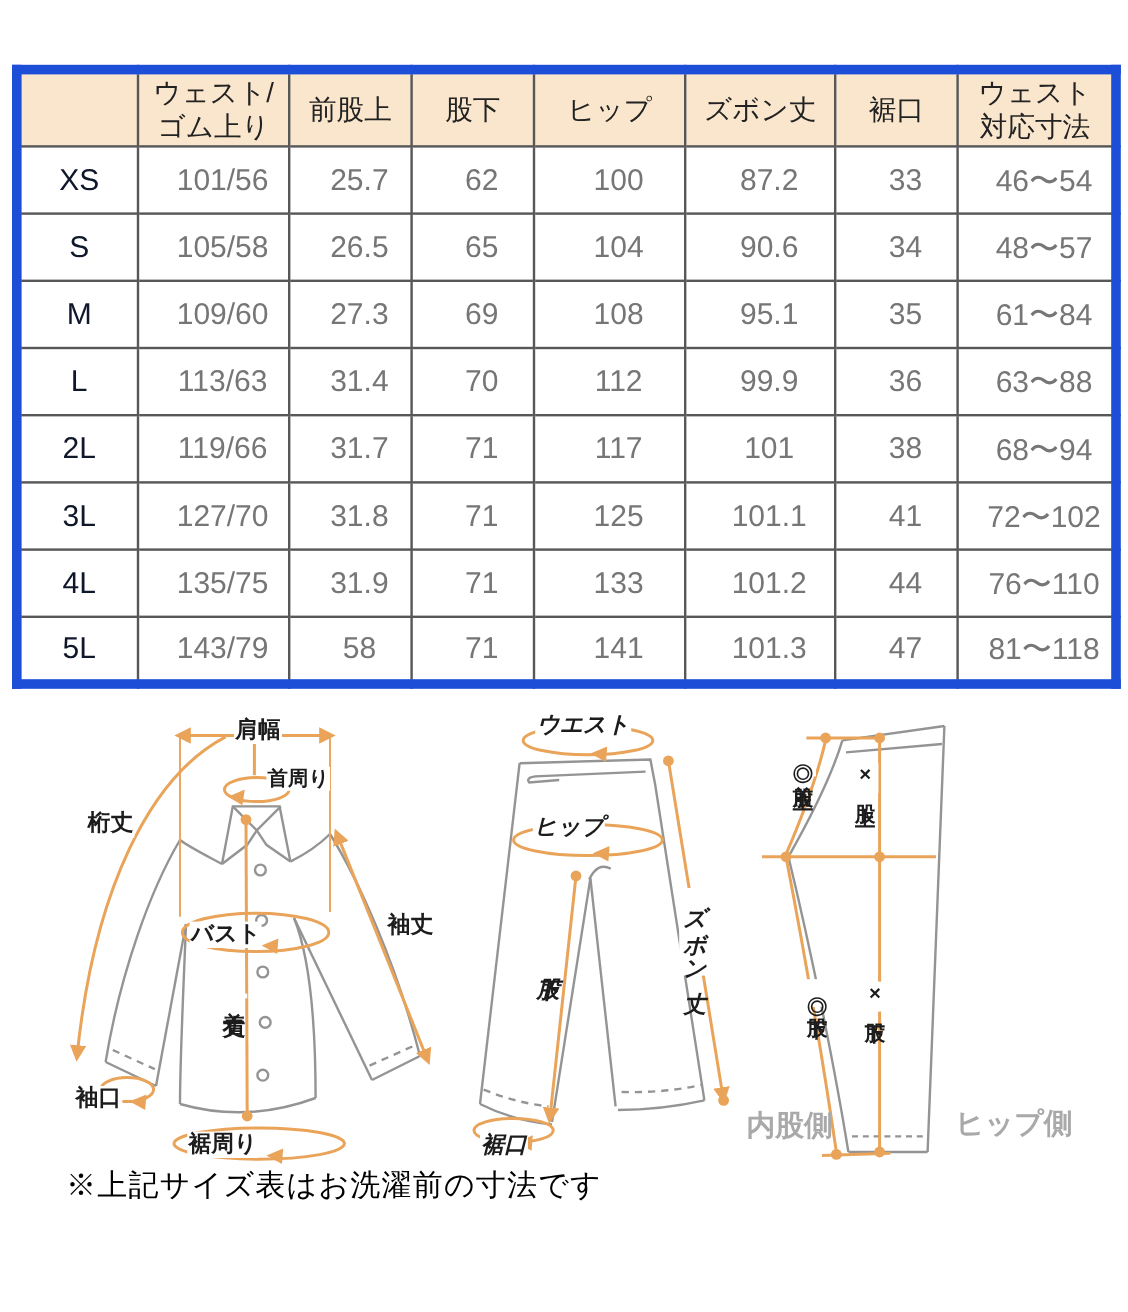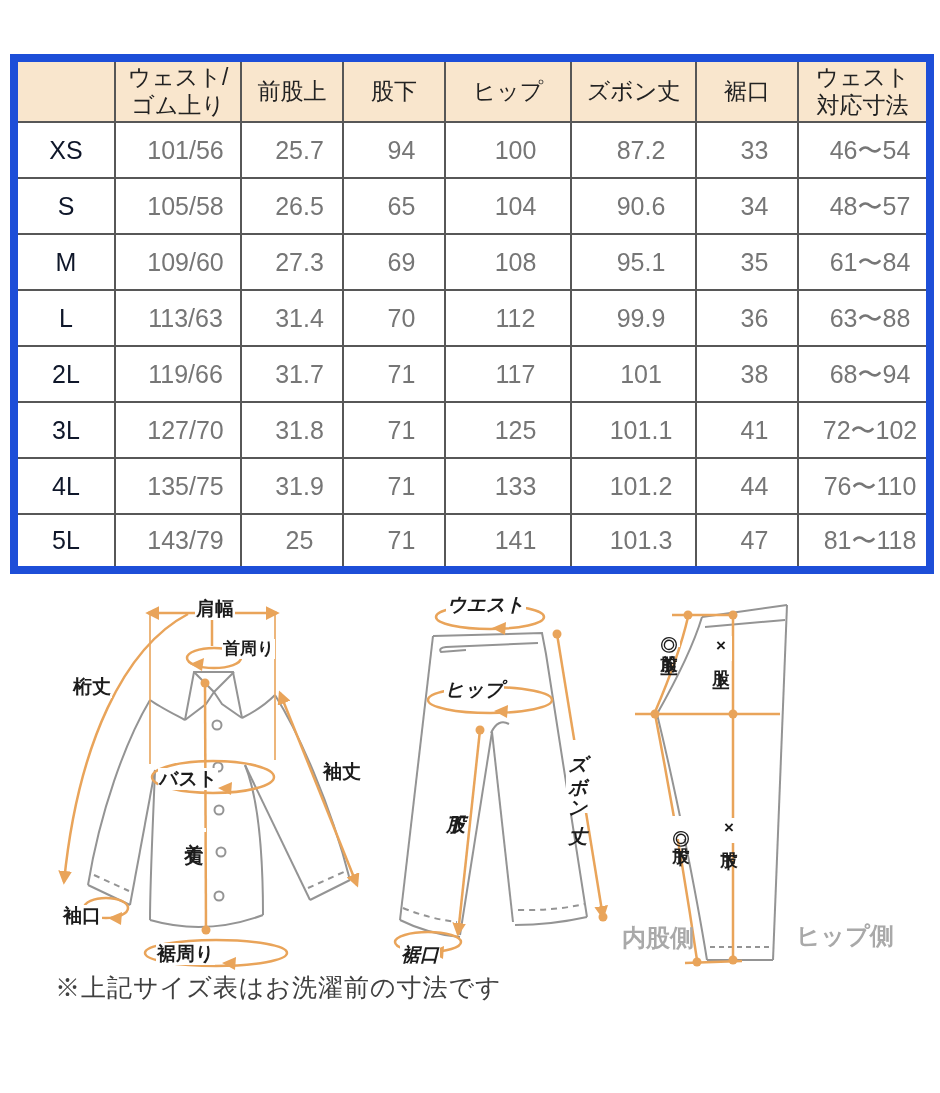--- a/index.html
+++ b/index.html
@@ -38,21 +38,21 @@
     position:absolute; font-size:24px; color:#a9a9a9; background:transparent;
     font-weight:bold; white-space:nowrap;
   }
 
   .shirt-diagram { left:30px; top:0; width:335px; height:390px; }
   .pants-front-diagram { left:388px; top:0; width:250px; height:380px;font-style:italic; }
   .pants-side-diagram { left:620px; top:0; width:320px; height:385px; }
 
   
   .note {
-    position:absolute; left:55px; top:971px; font-size:25px; color:#404040;
+    position:absolute; left:55px; top:971px; font-size:25px; color:#000000;
     letter-spacing:1px; white-space:nowrap;
   }
 </style>
 </head>
 <body>
 
 <div class="page">
 
   <table class="size-table">
     <colgroup>
@@ -77,21 +77,21 @@
         <th>裾口</th>
         <th>ウェスト
 対応寸法</th>
       </tr>
     </thead>
     <tbody>
         <tr>
           <th>XS</th>
           <td>101/56</td>
           <td>25.7</td>
-          <td>94</td>
+          <td>62</td>
           <td>100</td>
           <td>87.2</td>
           <td>33</td>
           <td>46〜54</td>
         </tr>
         <tr>
           <th>S</th>
           <td>105/58</td>
           <td>26.5</td>
           <td>65</td>
@@ -146,21 +146,21 @@
           <td>31.9</td>
           <td>71</td>
           <td>133</td>
           <td>101.2</td>
           <td>44</td>
           <td>76〜110</td>
         </tr>
         <tr>
           <th>5L</th>
           <td>143/79</td>
-          <td>25</td>
+          <td>58</td>
           <td>71</td>
           <td>141</td>
           <td>101.3</td>
           <td>47</td>
           <td>81〜118</td>
         </tr>
       </tbody>
   </table>
 
   <div class="diagrams">

